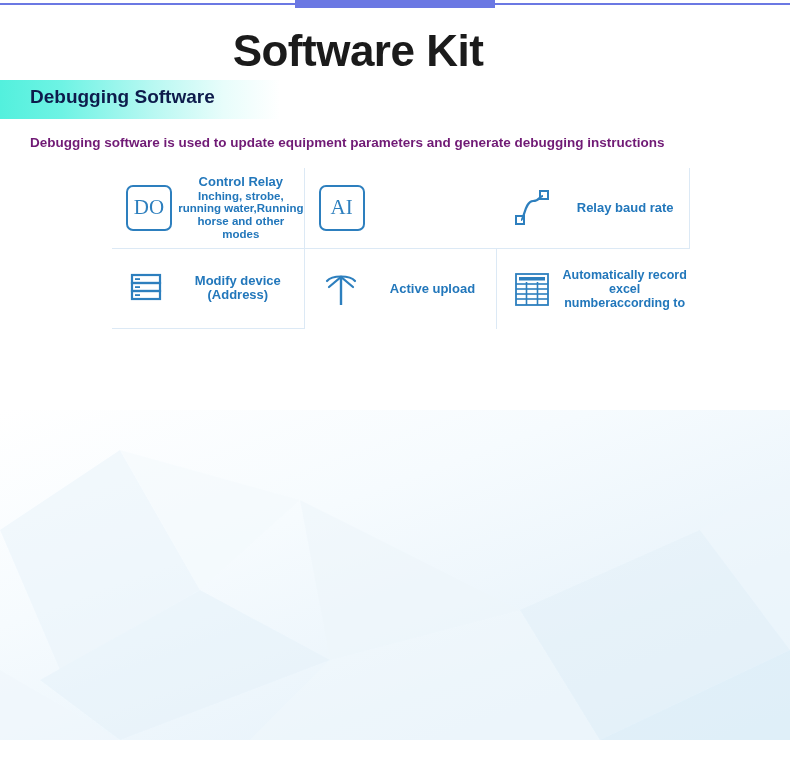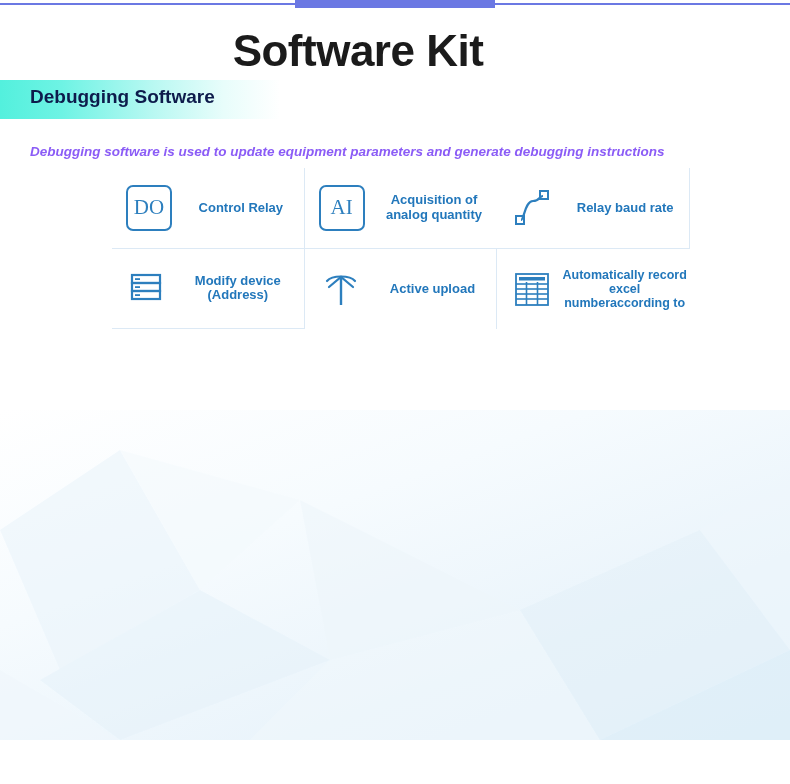--- a/index.html
+++ b/index.html
@@ -27,22 +27,22 @@
   }
   .banner-label{
     position:absolute;left:30px;top:86px;
     font-size:19px;font-weight:bold;color:#0d1b4b;
     font-family:"Liberation Sans", sans-serif;
     text-align:center;
   }
 
   
   .subtitle{
-    position:absolute;left:30px;top:144px;width:730px;
-    font-size:13.5px;color:#8b5cf6;font-weight:600;font-style:italic;
+    position:absolute;left:30px;top:135px;width:730px;
+    font-size:13.5px;color:#701a75;font-weight:600;
   }
 
   
   .grid{
     position:absolute;left:112px;top:168px;width:578px;height:242px;
     display:grid;grid-template-columns:1fr 1fr 1fr;grid-template-rows:1fr 1fr 1fr;
   }
   .cell{position:relative;display:flex;align-items:center;justify-content:flex-start;}
   .cell.r1,.cell.r2{border-bottom:1px solid #dce9f5;}
   .cell.c1,.cell.c2{border-right:1px solid #dce9f5;}
@@ -80,31 +80,31 @@
 
 <div class="grid">
 
   <div class="cell r1 c1">
     <div class="cell-inner">
       <div class="ico">
         <div class="badge">DO</div>
       </div>
       <div class="lbl">
         <span>Control Relay</span>
+        <span class="sub">Inching, strobe, running water,Running horse and other modes</span>
       </div>
     </div>
   </div>
 
 
   <div class="cell r1 c3">
     <div class="cell-inner">
       <div class="ico">
         <div class="badge">AI</div>
       </div>
-      <div class="lbl">Acquisition of analog quantity</div>
     </div>
   </div>
 
   <div class="cell r2 c1">
     <div class="cell-inner">
       <div class="ico">
         <svg width="44" height="42" viewBox="0 0 44 42">
           <path d="M10 33 C13 33 14 14 22 14 C29 14 28 9 32 9" fill="none" stroke="#2d7fbe" stroke-width="2.2"></path>
           <rect x="5" y="29" width="8" height="8" fill="none" stroke="#2d7fbe" stroke-width="2"></rect>
           <rect x="29" y="4" width="8" height="8" fill="none" stroke="#2d7fbe" stroke-width="2"></rect>

